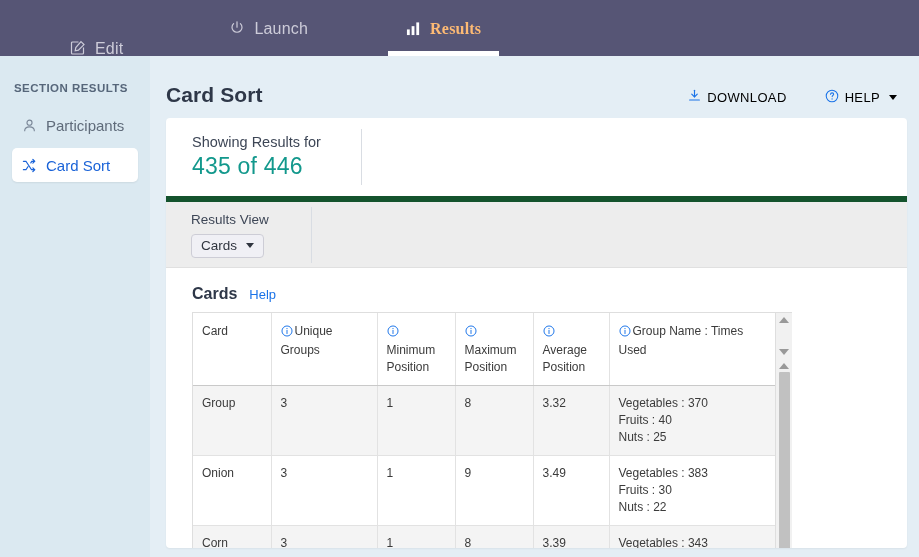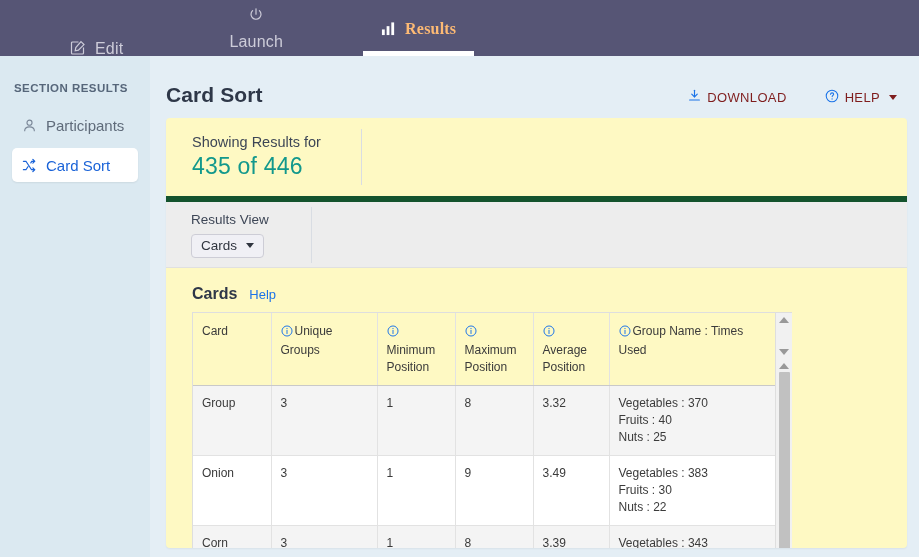--- a/index.html
+++ b/index.html
@@ -36,21 +36,21 @@
     content: "";
     position: absolute;
     left: 0; right: 0; bottom: 0;
     height: 5px;
     background: #ffffff;
   }
   .nav-tab svg { display: block; }
 
   
   #tab-edit   { left: 0; margin-left: 52px; margin-top: 20px; }
-  #tab-launch { margin-left: 70px; flex-direction: column; }
+  #tab-launch { margin-left: 70px; }
   #tab-results{ margin-left: 62px; }
 
   
   .sidebar {
     position: absolute; top: 56px; left: 0;
     width: 150px; height: 501px;
     background: #dbe9f1;
     padding: 26px 0 0 0;
   }
   .sidebar-title {
@@ -99,37 +99,37 @@
   }
   .head-actions {
     margin-left: auto;
     display: flex; align-items: center;
     gap: 38px;
     padding-right: 10px;
     padding-top: 4px;
   }
   .head-btn {
     display: flex; align-items: center; gap: 6px;
-    color: #7f1d1d;
+    color: #000000;
     font-size: 13px;
     letter-spacing: .35px;
     cursor: pointer;
   }
   .caret {
     width: 0; height: 0;
     border-left: 4px solid transparent;
     border-right: 4px solid transparent;
     border-top: 5px solid currentColor;
     margin-left: 3px;
   }
 
   
   .panel {
     margin: 8px 12px 0 16px;
-    background: #fef9c3;
+    background: #ffffff;
     border-radius: 4px;
     box-shadow: 0 1px 2px rgba(0,0,0,.05);
     overflow: hidden;
     height: 430px;
   }
   .showing {
     display: flex; align-items: center;
     height: 78px;
     padding-left: 26px;
   }

